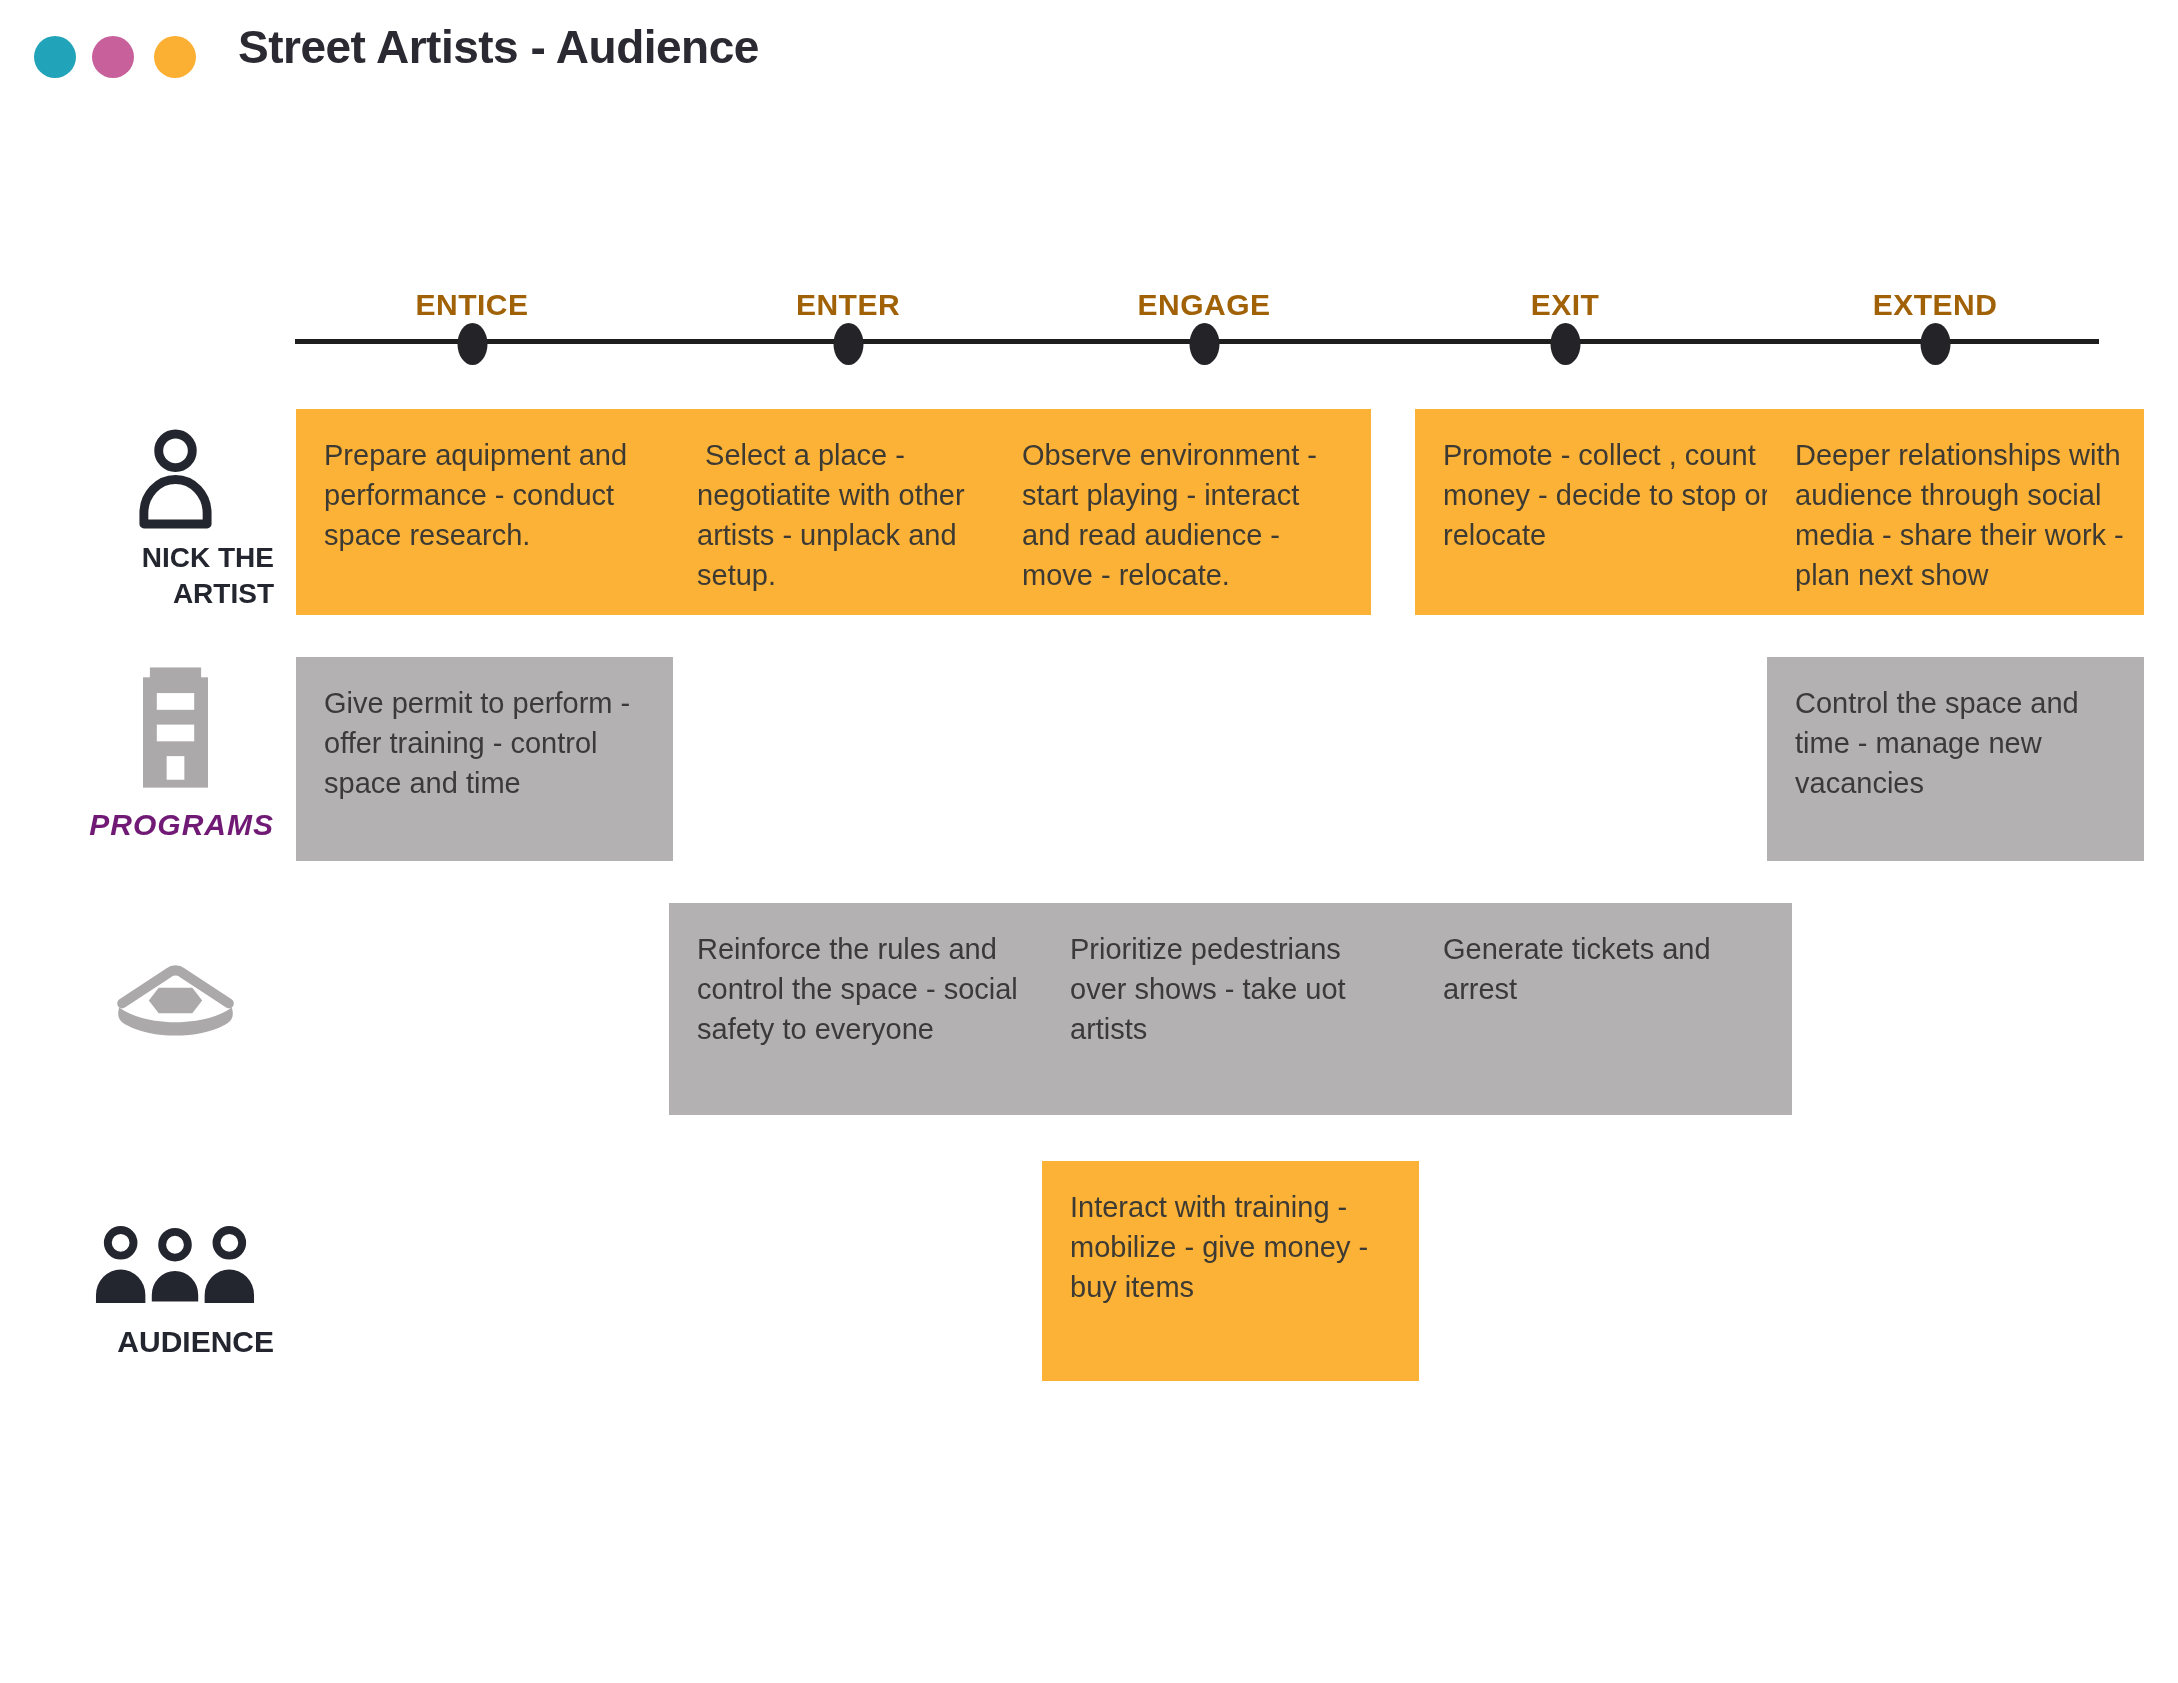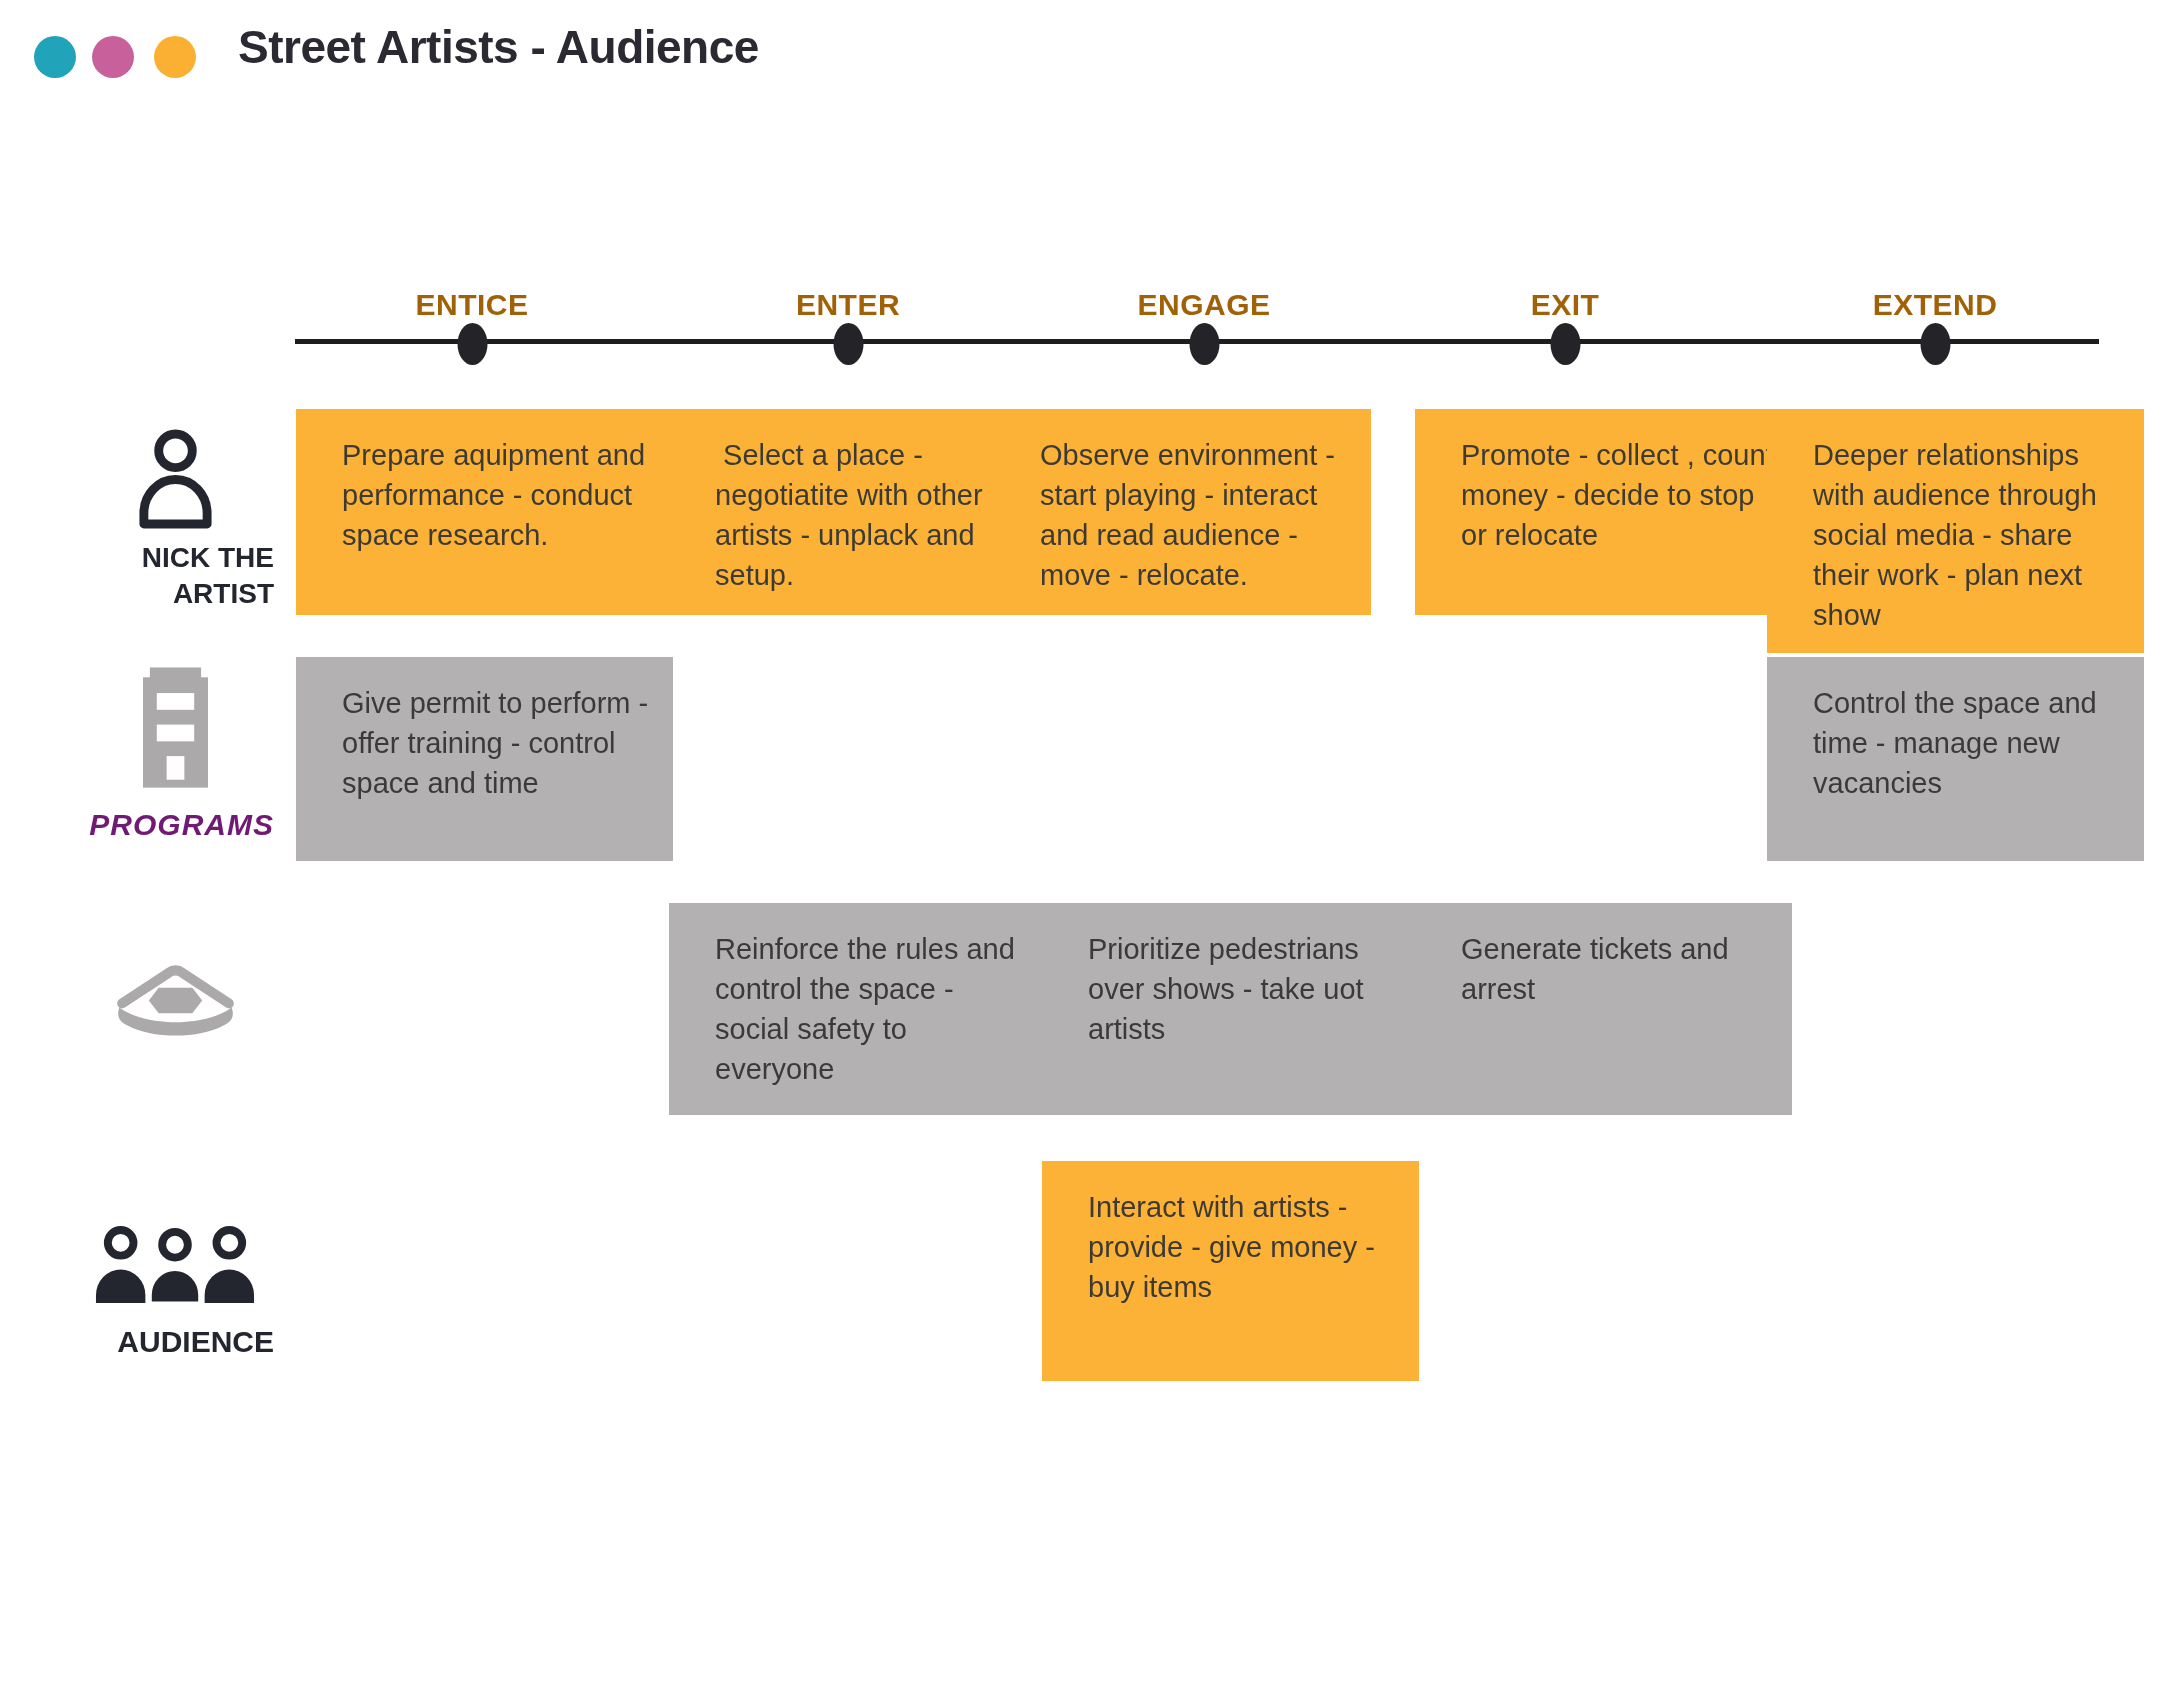--- a/index.html
+++ b/index.html
@@ -27,21 +27,21 @@
   
   .actor{position:absolute;left:76px;width:198px;text-align:right;}
   .actor-icon{display:block;margin:0 auto;}
   .actor-label{font-weight:bold;}
   .actor-label.dark{color:#23262F;}
   .actor-label.gray{color:#701a75;letter-spacing:1px;font-style:italic;}
 
   
   .card{
     position:absolute;width:377px;box-sizing:border-box;
-    padding:26px 16px 18px 46px;
+    padding:26px 16px 18px 28px;
     font-size:29px;line-height:40px;color:#3C3A33;
     white-space:pre-wrap;
   }
   .card.orange{background:var(--orange,#FBB237);}
   .card.gray{background:var(--gray,#B3B1B1);color:#3B3A3A;}
 
   svg{display:block;}
 </style>
 </head>
 <body>
@@ -130,14 +130,14 @@
 <div class="card orange" style="left:1415px;top:409px;min-height:206px">Promote - collect , count money - decide to stop or relocate</div>
 <div class="card orange" style="left:1767px;top:409px;min-height:206px">Deeper relationships with audience through social media - share their work - plan next show</div>
 
 <div class="card gray" style="left:296px;top:657px;min-height:204px">Give permit to perform - offer training - control space and time</div>
 <div class="card gray" style="left:1767px;top:657px;min-height:204px">Control the space and time - manage new vacancies</div>
 
 <div class="card gray" style="left:669px;top:903px;min-height:212px">Reinforce the rules and control the space - social safety to everyone</div>
 <div class="card gray" style="left:1042px;top:903px;min-height:212px">Prioritize pedestrians over shows - take uot artists</div>
 <div class="card gray" style="left:1415px;top:903px;min-height:212px">Generate tickets and arrest</div>
 
-<div class="card orange" style="left:1042px;top:1161px;min-height:220px">Interact with artists - provide - give money - buy items</div>
+<div class="card orange" style="left:1042px;top:1161px;min-height:220px">Interact with training - mobilize - give money - buy items</div>
 
 
 </body></html>

